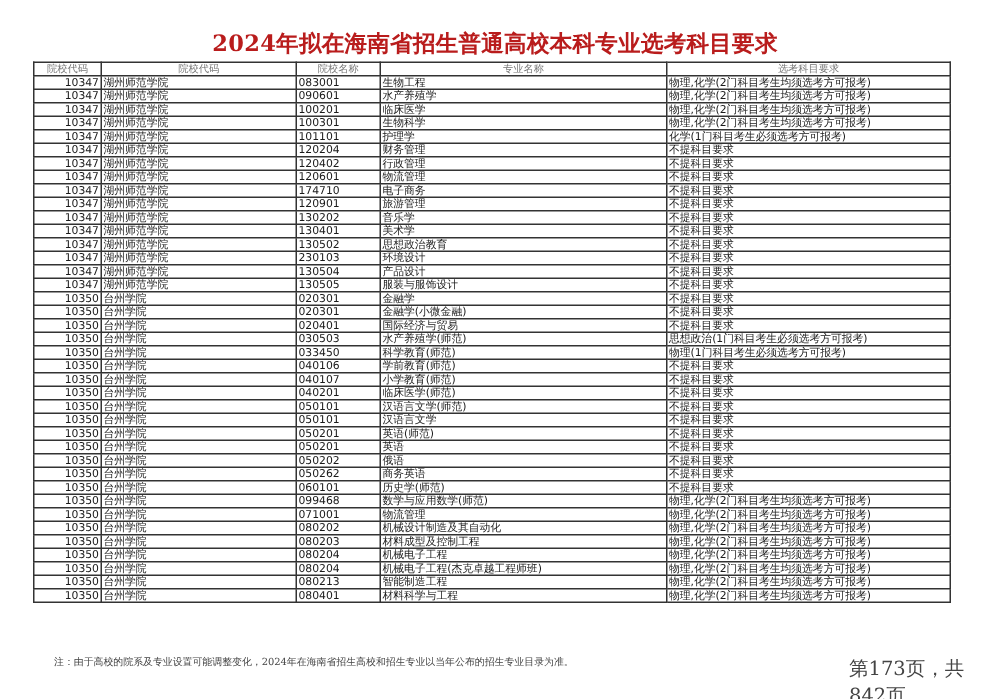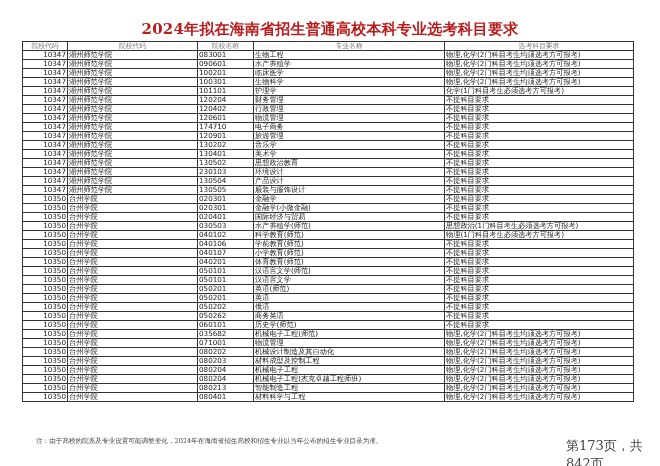--- a/index.html
+++ b/index.html
@@ -181,21 +181,21 @@
       <tr>
         <td class="code">10350</td>
         <td>台州学院</td>
         <td>030503</td>
         <td>水产养殖学(师范)</td>
         <td>思想政治(1门科目考生必须选考方可报考)</td>
       </tr>
       <tr>
         <td class="code">10350</td>
         <td>台州学院</td>
-        <td>040102</td>
+        <td>033450</td>
         <td>科学教育(师范)</td>
         <td>物理(1门科目考生必须选考方可报考)</td>
       </tr>
       <tr>
         <td class="code">10350</td>
         <td>台州学院</td>
         <td>040106</td>
         <td>学前教育(师范)</td>
         <td>不提科目要求</td>
       </tr>
@@ -203,21 +203,21 @@
         <td class="code">10350</td>
         <td>台州学院</td>
         <td>040107</td>
         <td>小学教育(师范)</td>
         <td>不提科目要求</td>
       </tr>
       <tr>
         <td class="code">10350</td>
         <td>台州学院</td>
         <td>040201</td>
-        <td>体育教育(师范)</td>
+        <td>临床医学(师范)</td>
         <td>不提科目要求</td>
       </tr>
       <tr>
         <td class="code">10350</td>
         <td>台州学院</td>
         <td>050101</td>
         <td>汉语言文学(师范)</td>
         <td>不提科目要求</td>
       </tr>
       <tr>
@@ -258,22 +258,22 @@
       <tr>
         <td class="code">10350</td>
         <td>台州学院</td>
         <td>060101</td>
         <td>历史学(师范)</td>
         <td>不提科目要求</td>
       </tr>
       <tr>
         <td class="code">10350</td>
         <td>台州学院</td>
-        <td>035682</td>
-        <td>机械电子工程(师范)</td>
+        <td>099468</td>
+        <td>数学与应用数学(师范)</td>
         <td>物理,化学(2门科目考生均须选考方可报考)</td>
       </tr>
       <tr>
         <td class="code">10350</td>
         <td>台州学院</td>
         <td>071001</td>
         <td>物流管理</td>
         <td>物理,化学(2门科目考生均须选考方可报考)</td>
       </tr>
       <tr>

